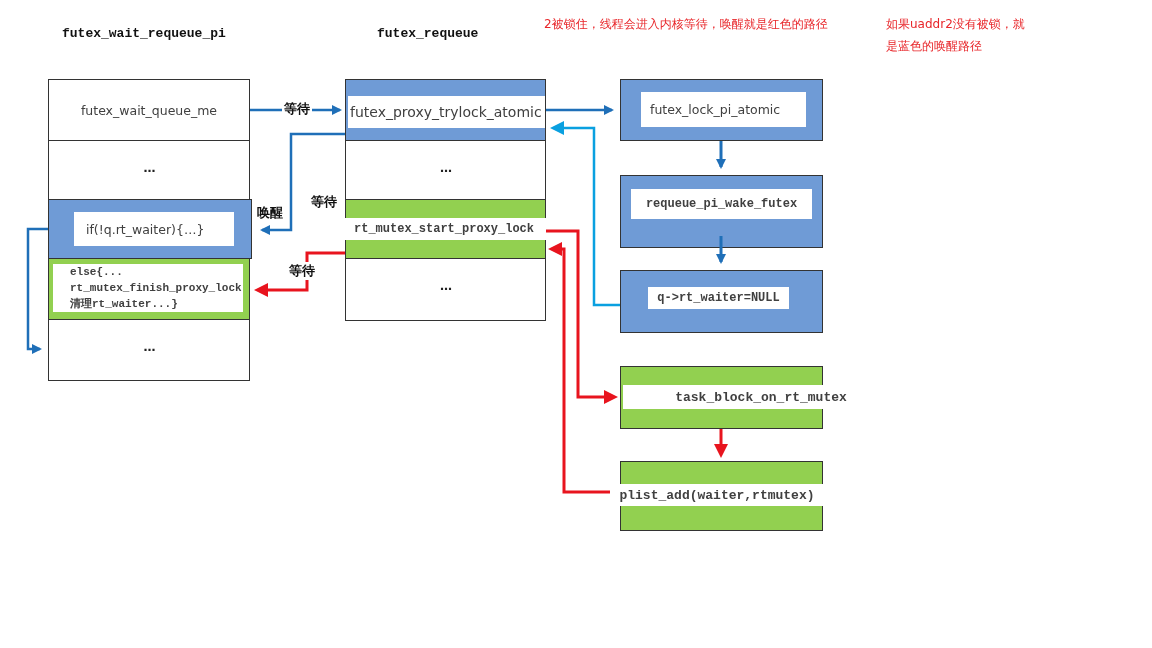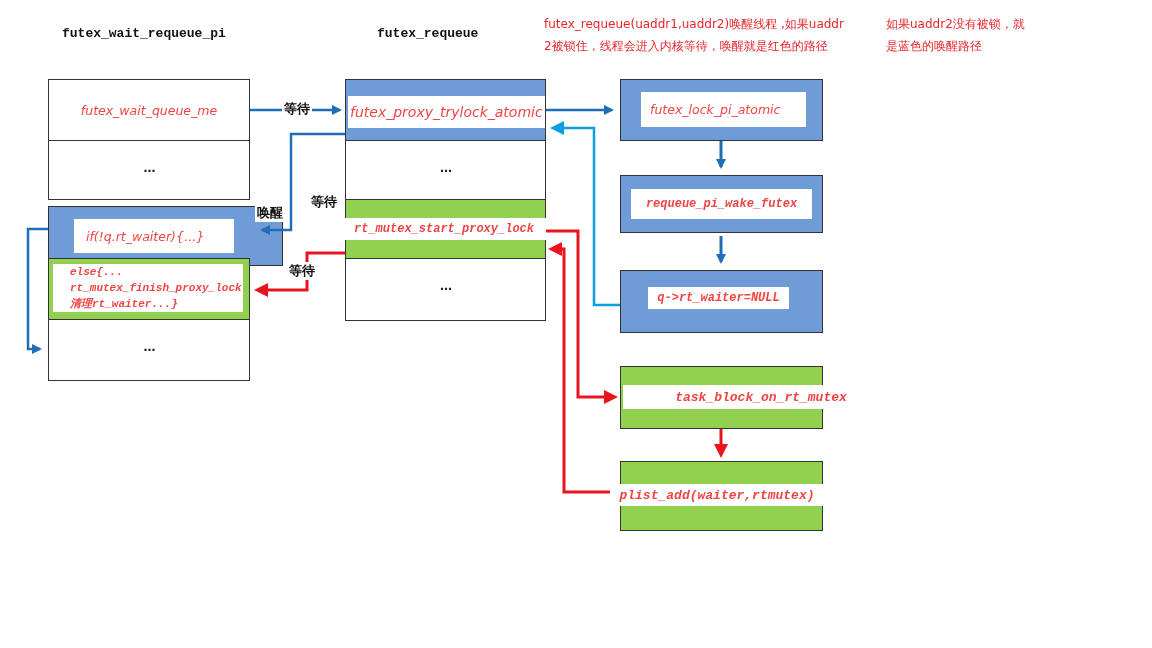--- a/index.html
+++ b/index.html
@@ -3,50 +3,49 @@
 <meta charset="utf-8">
 <style>
   html, body { margin: 0; padding: 0; background: #ffffff; }
   body { width: 1152px; height: 648px; position: relative; overflow: hidden; font-family: "DejaVu Sans", sans-serif; }
   .abs { position: absolute; }
   .col-title { position: absolute; font-family: "Liberation Mono", "DejaVu Sans Mono", monospace; font-weight: bold; font-size: 13px; color: #111; }
   .note { position: absolute; color: #e8262a; font-family: "DejaVu Sans", sans-serif; font-size: 12px; line-height: 22px; }
   .cell { position: absolute; box-sizing: border-box; border: 1.5px solid #333; background: #fff; }
   .cell.blue { background: #6f9bd6; }
   .cell.green { background: #92d050; }
-  .label { position: absolute; background: #fff; display: flex; align-items: center; color: #ef4444; white-space: nowrap; font-style: italic; }
+  .label { position: absolute; background: #fff; display: flex; align-items: center; color: #404040; white-space: nowrap; }
   .sans { font-family: "DejaVu Sans", sans-serif; font-size: 12.5px; }
   .mono { font-family: "Liberation Mono", "DejaVu Sans Mono", monospace; font-weight: bold; font-size: 12px; }
   .dots { position: absolute; width: 100%; text-align: center; font-size: 12px; color: #222; font-weight: bold; letter-spacing: -1px; }
   .edge-label { position: absolute; font-weight: bold; font-size: 13px; color: #111; background: #fff; padding: 0 2px; font-family: "DejaVu Sans", sans-serif; }
   svg.arrows { position: absolute; left: 0; top: 0; }
 </style>
 </head>
 <body>
 
 <div class="col-title" style="left:62px; top:26px;">futex_wait_requeue_pi</div>
 <div class="col-title" style="left:377px; top:26px;">futex_requeue</div>
 
 <div class="note" style="left:544px; top:13px;">
-  <div>futex_requeue(uaddr1,uaddr2)唤醒线程 ,如果uaddr</div>
   <div>2被锁住，线程会进入内核等待，唤醒就是红色的路径</div>
 </div>
 <div class="note" style="left:886px; top:13px;">
   <div>如果uaddr2没有被锁，就</div>
   <div>是蓝色的唤醒路径</div>
 </div>
 
 <div class="abs">
   <div class="cell" style="left:48px; top:79px; width:202px; height:62px;">
     <div class="label sans" style="left:0; top:0; width:100%; height:100%; justify-content:center; background:transparent;">futex_wait_queue_me</div>
   </div>
   <div class="cell" style="left:48px; top:140px; width:202px; height:60px;">
     <div class="dots" style="top:20px;">…</div>
   </div>
-  <div class="cell blue" style="left:48px; top:199px; width:235px; height:60px;margin-top:7px;">
+  <div class="cell blue" style="left:48px; top:199px; width:204px; height:60px;">
     <div class="label sans" style="left:25px; top:12px; width:160px; height:34px; padding-left:12px; box-sizing:border-box;">if(!q.rt_waiter){…}</div>
   </div>
   <div class="cell green" style="left:48px; top:258px; width:202px; height:62px;">
     <div class="label mono" style="left:4px; top:5px; width:190px; height:48px; flex-direction:column; align-items:flex-start; justify-content:center; line-height:16px; font-size:11px; padding-left:17px; box-sizing:border-box;">
       <div>else{...</div>
       <div>rt_mutex_finish_proxy_lock</div>
       <div>清理rt_waiter...}</div>
     </div>
   </div>
   <div class="cell" style="left:48px; top:319px; width:202px; height:62px;">
@@ -66,21 +65,21 @@
   </div>
   <div class="cell" style="left:345px; top:258px; width:201px; height:63px;">
     <div class="dots" style="top:20px;">…</div>
   </div>
 </div>
 
 <div class="abs">
   <div class="cell blue" style="left:620px; top:79px; width:203px; height:62px;">
     <div class="label sans" style="left:20px; top:12px; width:165px; height:35px; padding-left:9px; box-sizing:border-box;">futex_lock_pi_atomic</div>
   </div>
-  <div class="cell blue" style="left:620px; top:175px; width:203px; height:58px;">
+  <div class="cell blue" style="left:620px; top:175px; width:203px; height:73px;">
     <div class="label mono" style="left:10px; top:13px; width:181px; height:30px; justify-content:center;">requeue_pi_wake_futex</div>
   </div>
   <div class="cell blue" style="left:620px; top:270px; width:203px; height:63px;">
     <div class="label mono" style="left:27px; top:16px; width:141px; height:22px; justify-content:center;">q-&gt;rt_waiter=NULL</div>
   </div>
   <div class="cell green" style="left:620px; top:366px; width:203px; height:63px;">
     <div class="label mono" style="left:2px; top:18px; width:198px; height:24px; justify-content:center; font-size:13px;padding-left:39px;">task_block_on_rt_mutex</div>
   </div>
   <div class="cell green" style="left:620px; top:461px; width:203px; height:70px;">
     <div class="label mono" style="left:-12px; top:22px; width:216px; height:22px; justify-content:center; font-size:13px;">plist_add(waiter,rtmutex)</div>

